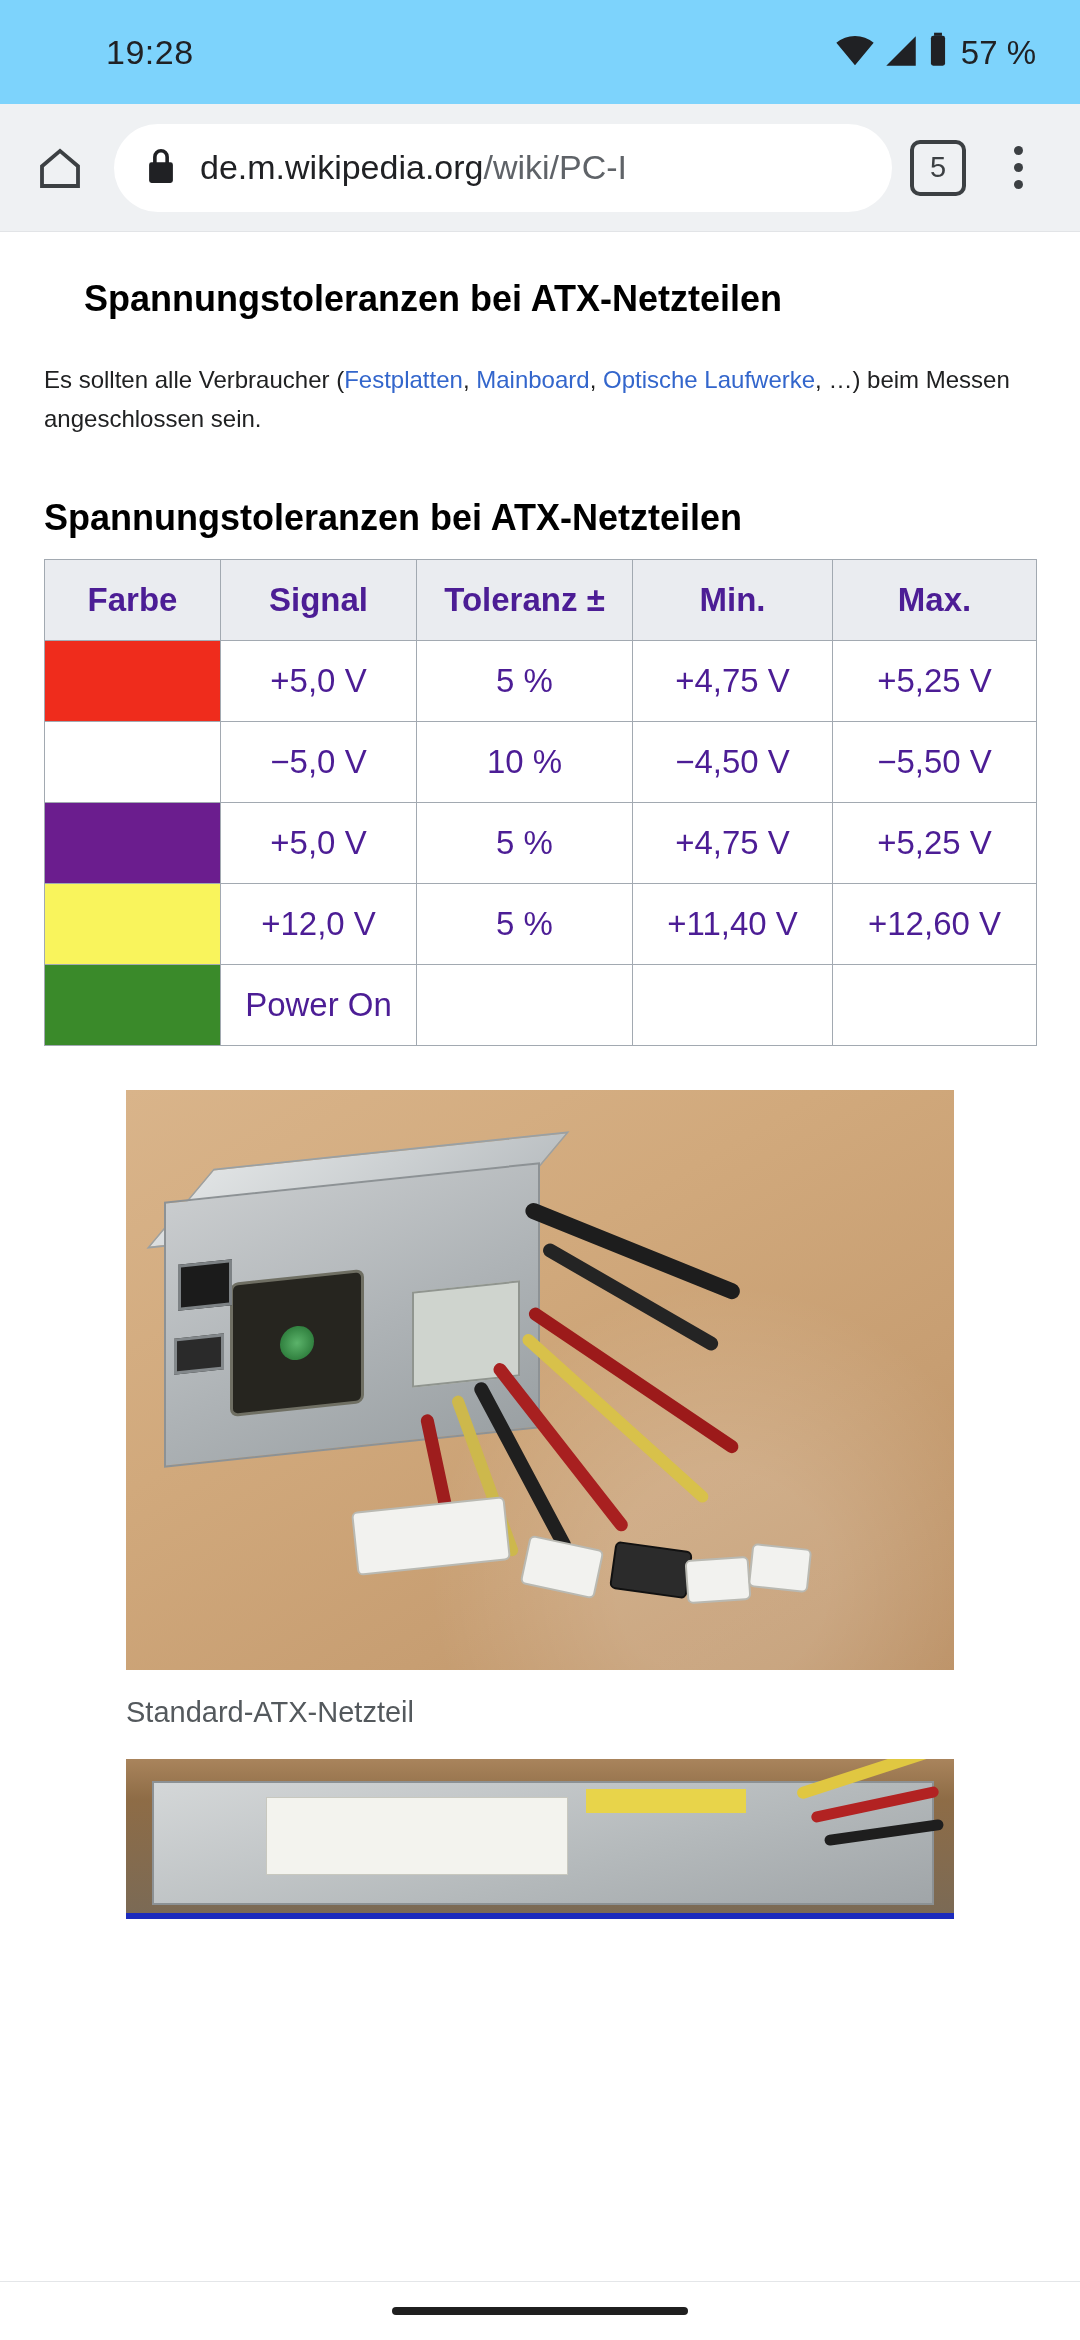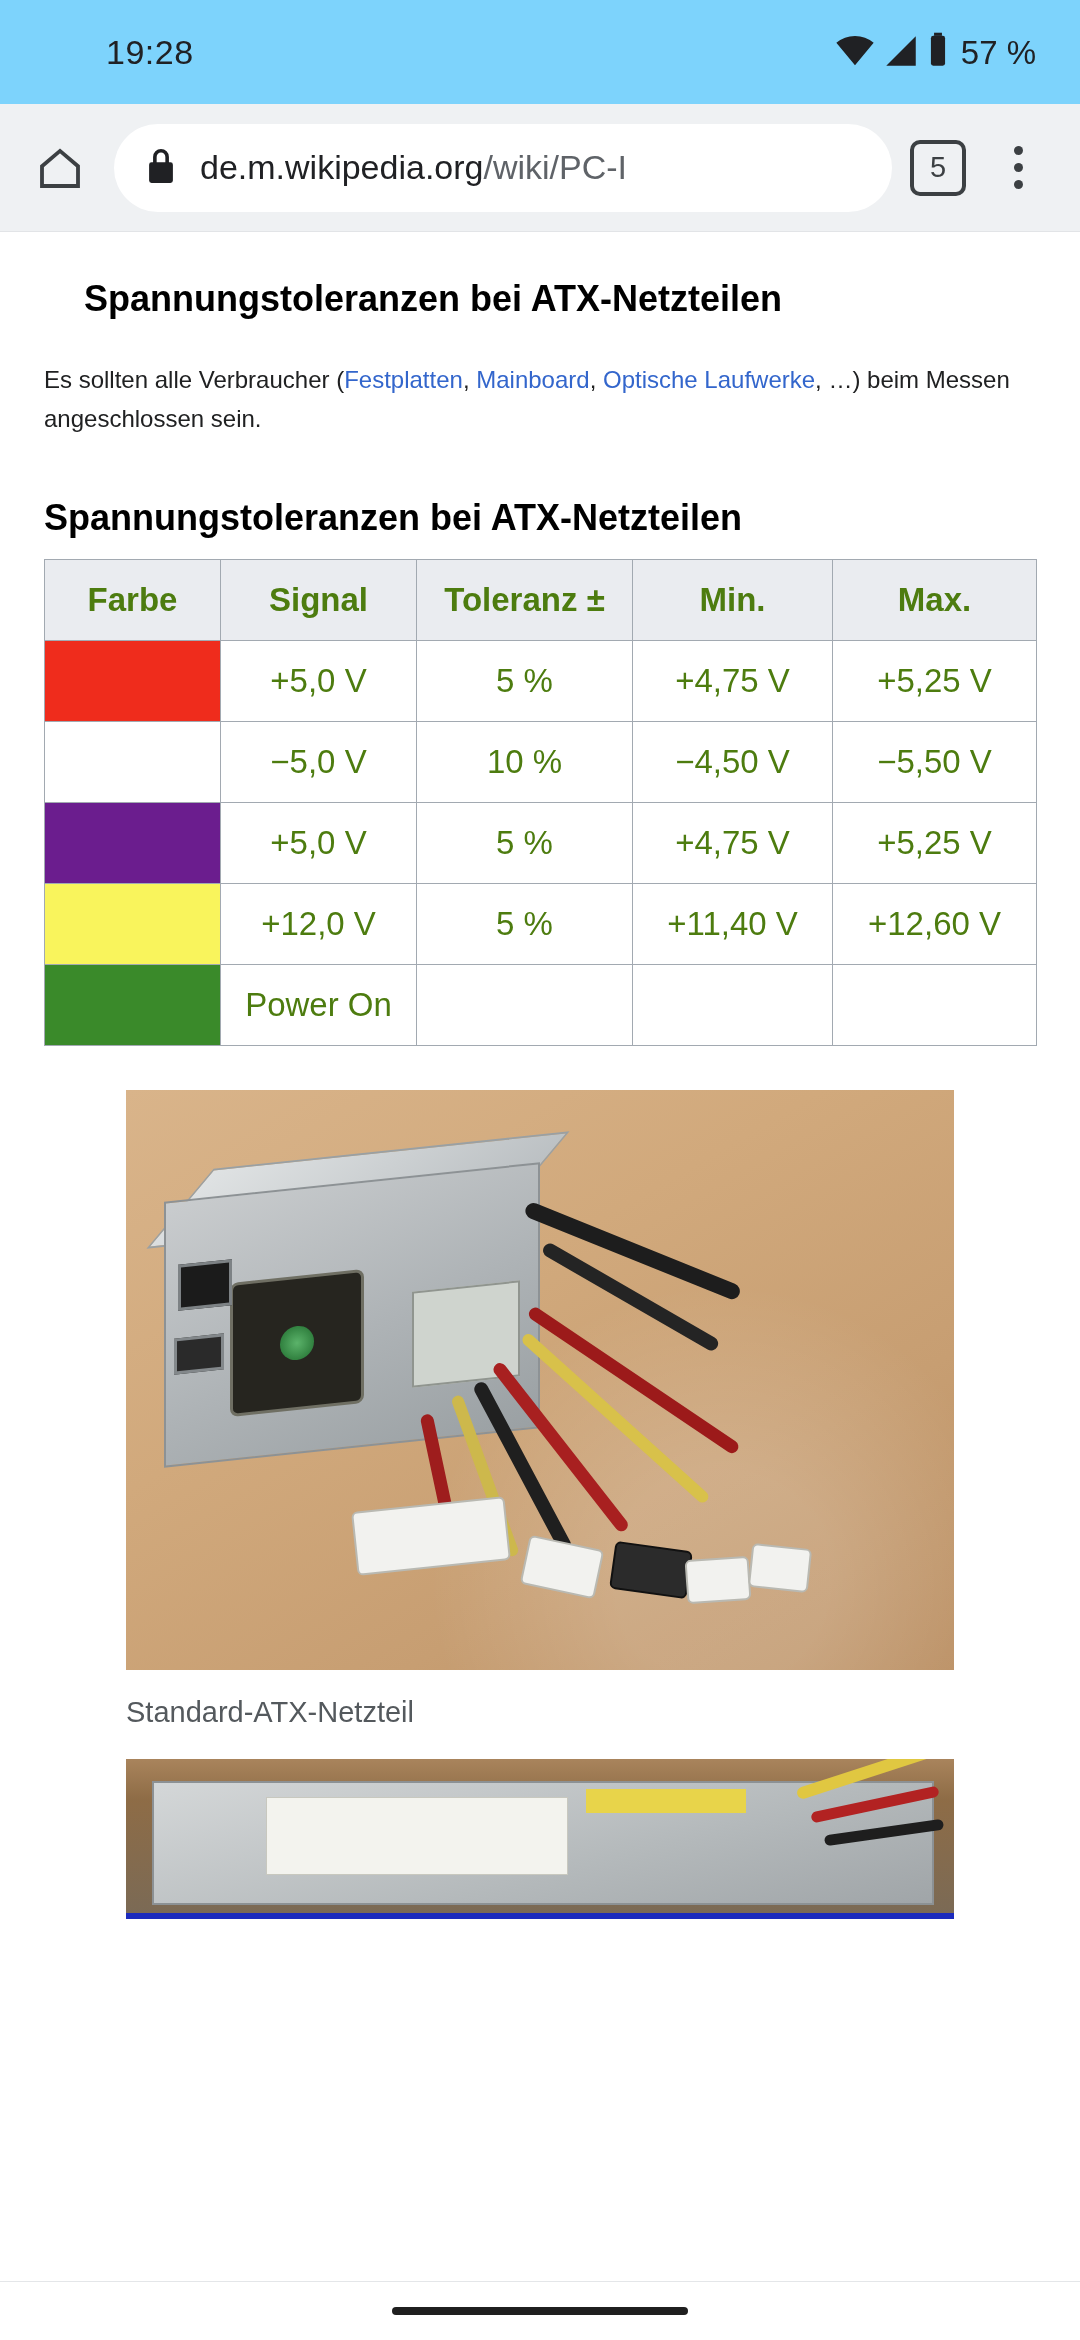--- a/index.html
+++ b/index.html
@@ -152,21 +152,21 @@
     border: 1px solid #a2a9b1;
   }
   table.voltage th,
   table.voltage td {
     border: 1px solid #a2a9b1;
     font-size: 33px;
     text-align: center;
     height: 81px;
     padding: 0 6px;
     box-sizing: border-box;
-    color: #4d7c0f;
+    color: #4c1d95;
   }
   table.voltage th {
     background: #eaecf0;
     font-weight: bold;
   }
   col.c-farbe { width: 176px; }
   col.c-signal { width: 196px; }
   col.c-tol { width: 216px; }
   col.c-min { width: 200px; }
   col.c-max { width: 204px; }

